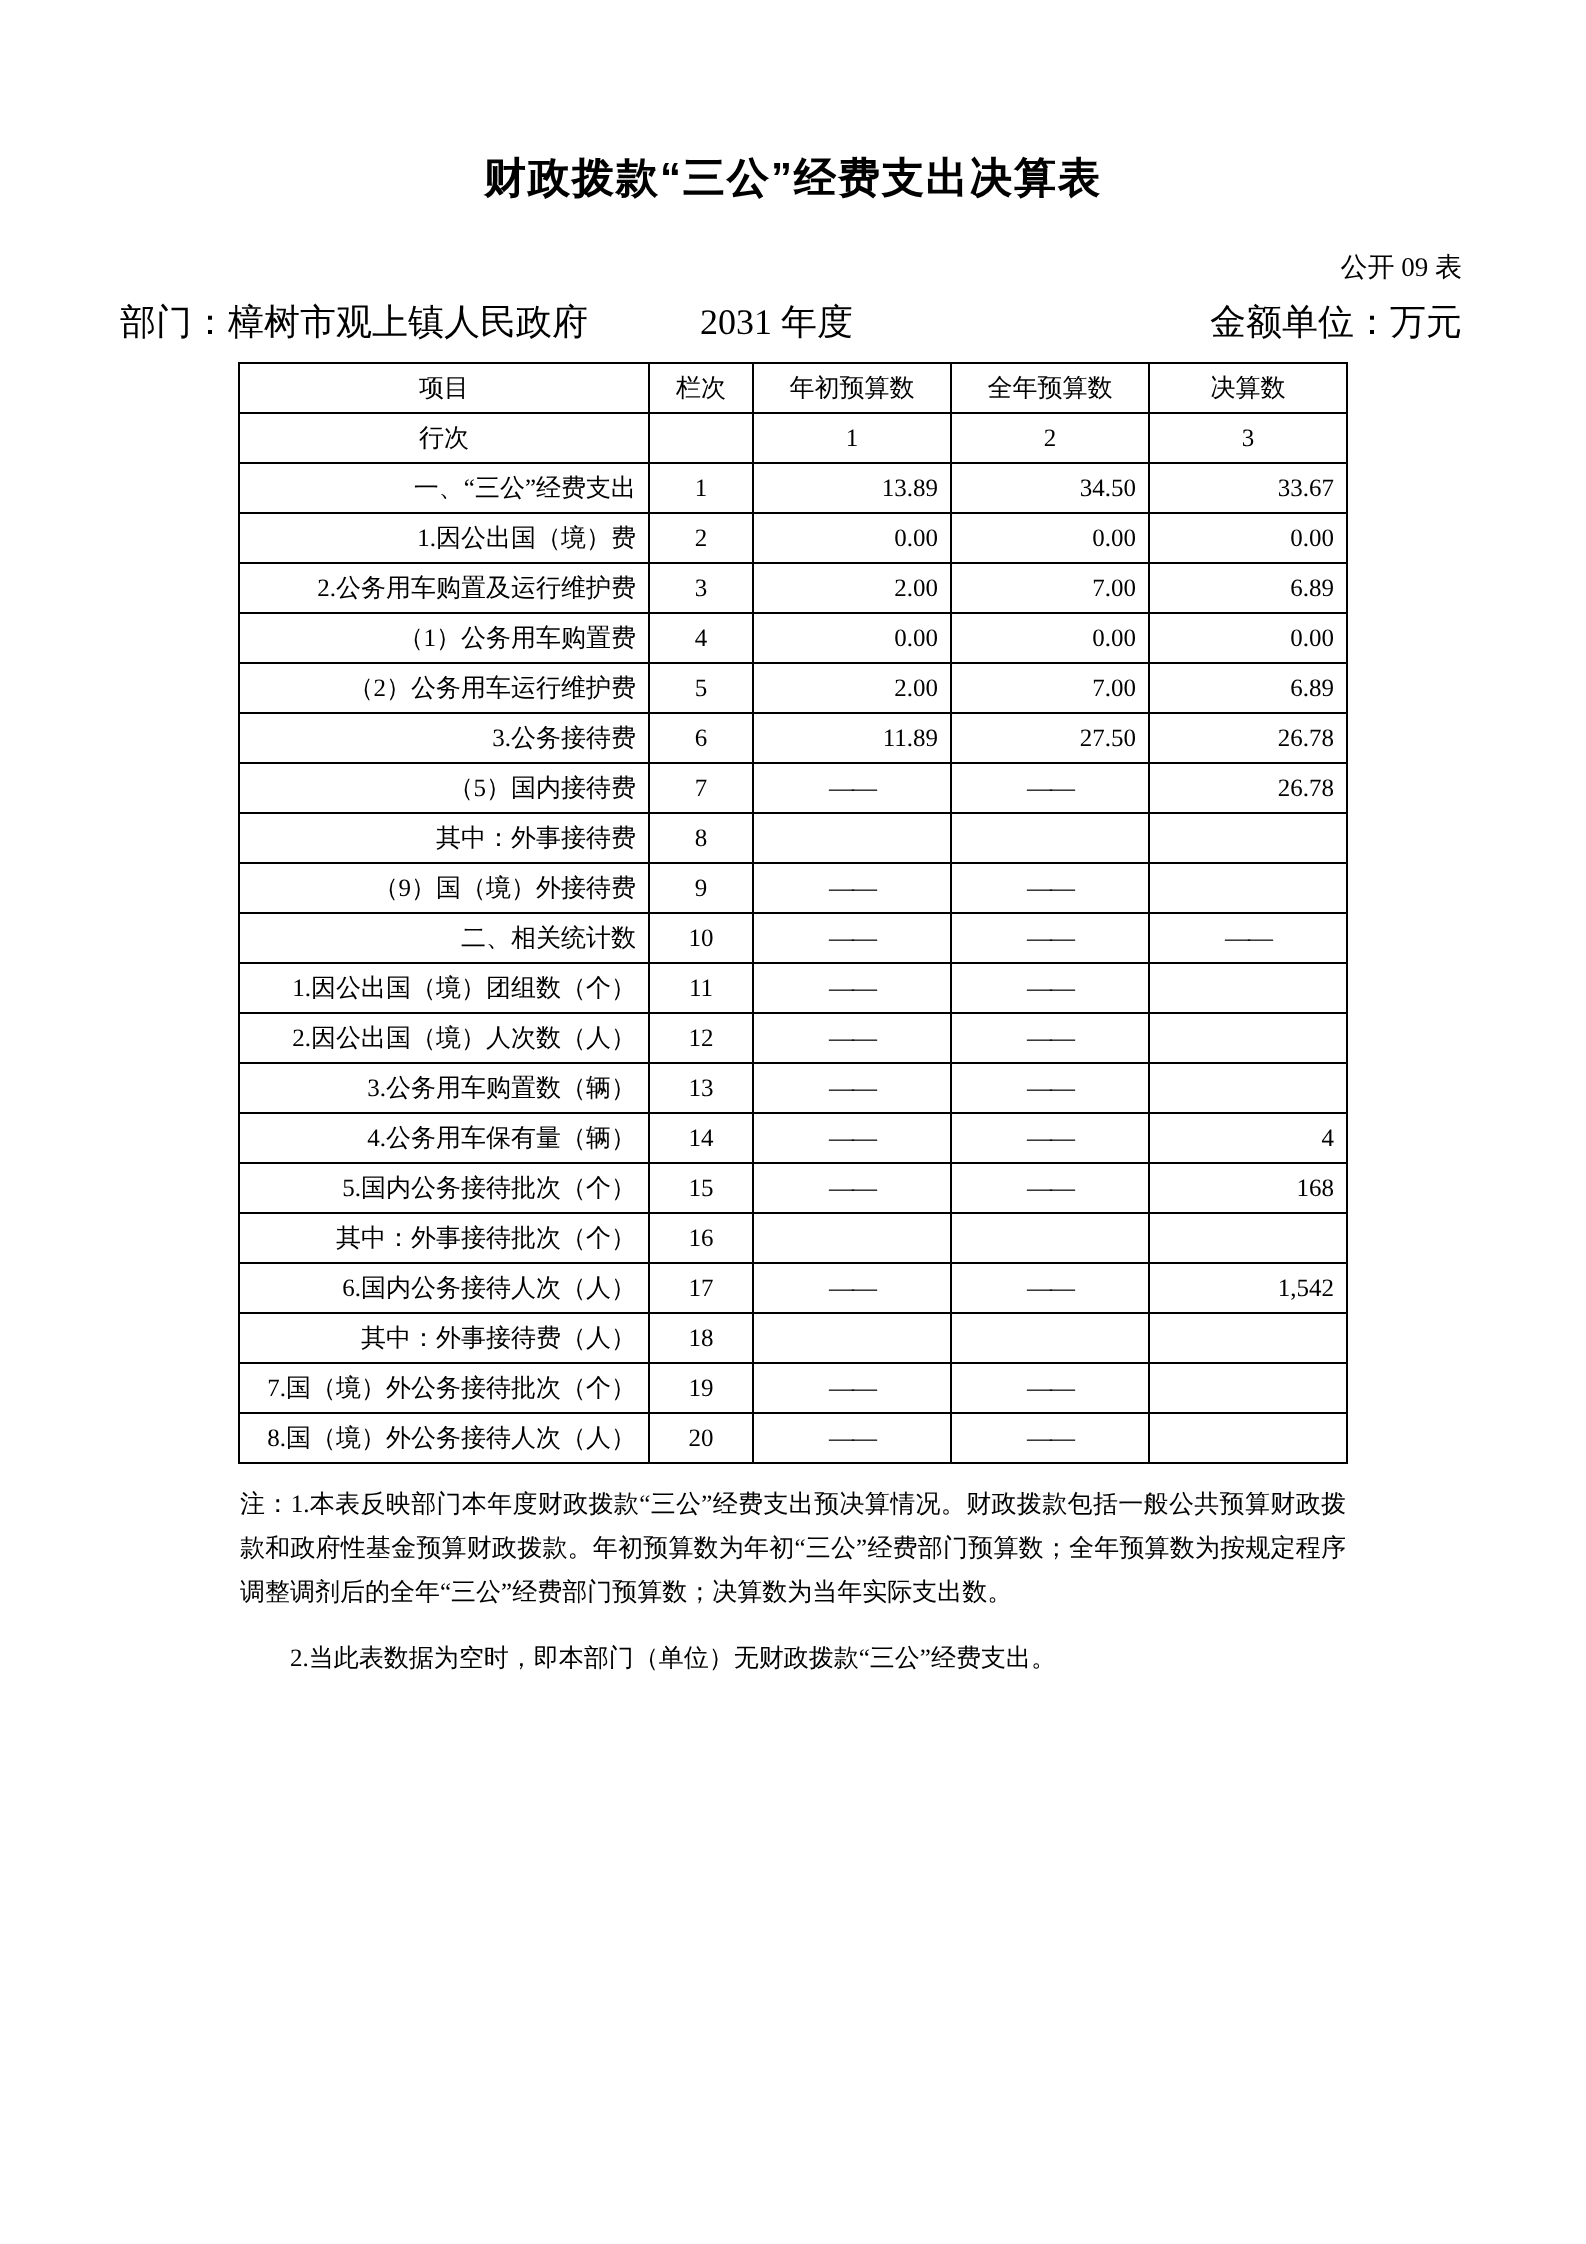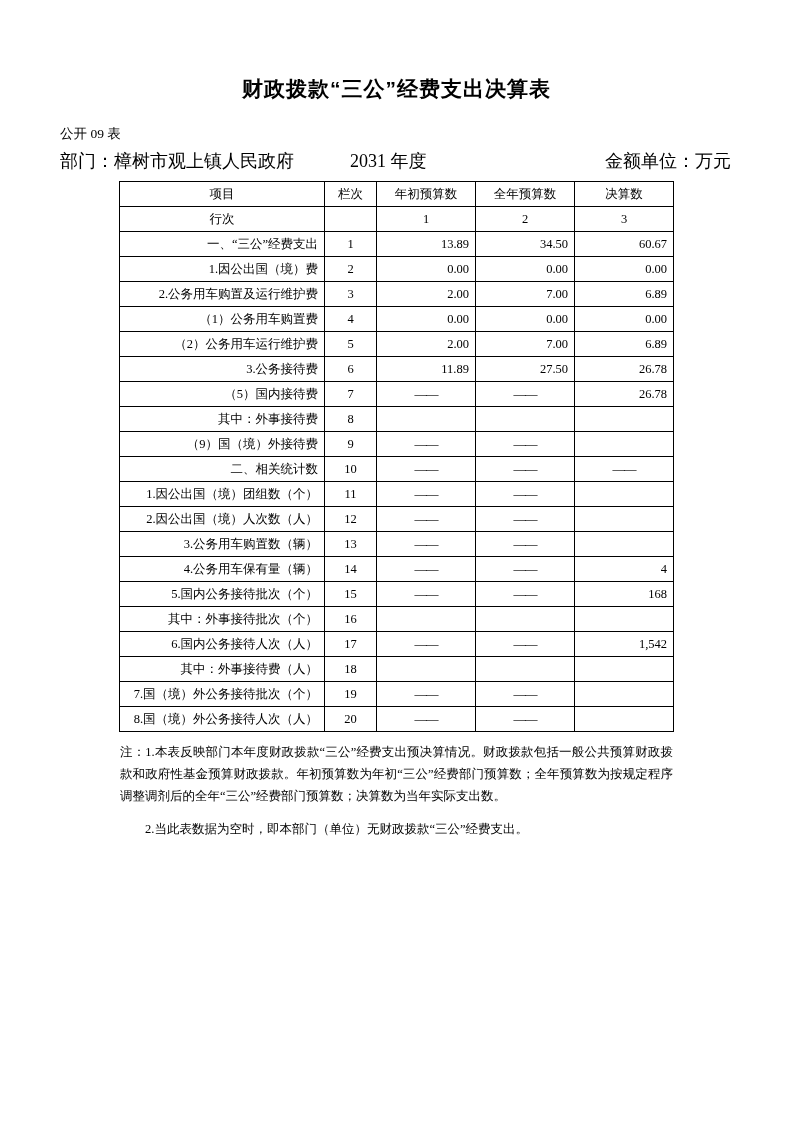--- a/index.html
+++ b/index.html
@@ -24,20 +24,21 @@
   }
   .doc-title {
     text-align: center;
     font-size: 21px;
     font-weight: bold;
     letter-spacing: 1px;
     margin-top: 75px;
     font-family: "Liberation Sans", sans-serif;
   }
   .meta-right-1 {
+    text-align: right;
     font-size: 13.5px;
     margin-top: 22px;
     padding-right: 2px;
   }
   .meta-row {
     display: flex;
     justify-content: space-between;
     align-items: baseline;
     font-size: 18px;
     margin-top: 6px;
@@ -146,21 +147,21 @@
         <td class="hdr">1</td>
         <td class="hdr">2</td>
         <td class="hdr">3</td>
       </tr>
 
       <tr>
         <td class="cell-item ind0">一、“三公”经费支出</td>
         <td class="cell-center">1</td>
         <td class="cell-num">13.89</td>
         <td class="cell-num">34.50</td>
-        <td class="cell-num">60.67</td>
+        <td class="cell-num">33.67</td>
       </tr>
       <tr>
         <td class="cell-item ind1">1.因公出国（境）费</td>
         <td class="cell-center">2</td>
         <td class="cell-num">0.00</td>
         <td class="cell-num">0.00</td>
         <td class="cell-num">0.00</td>
       </tr>
       <tr>
         <td class="cell-item ind1">2.公务用车购置及运行维护费</td>

